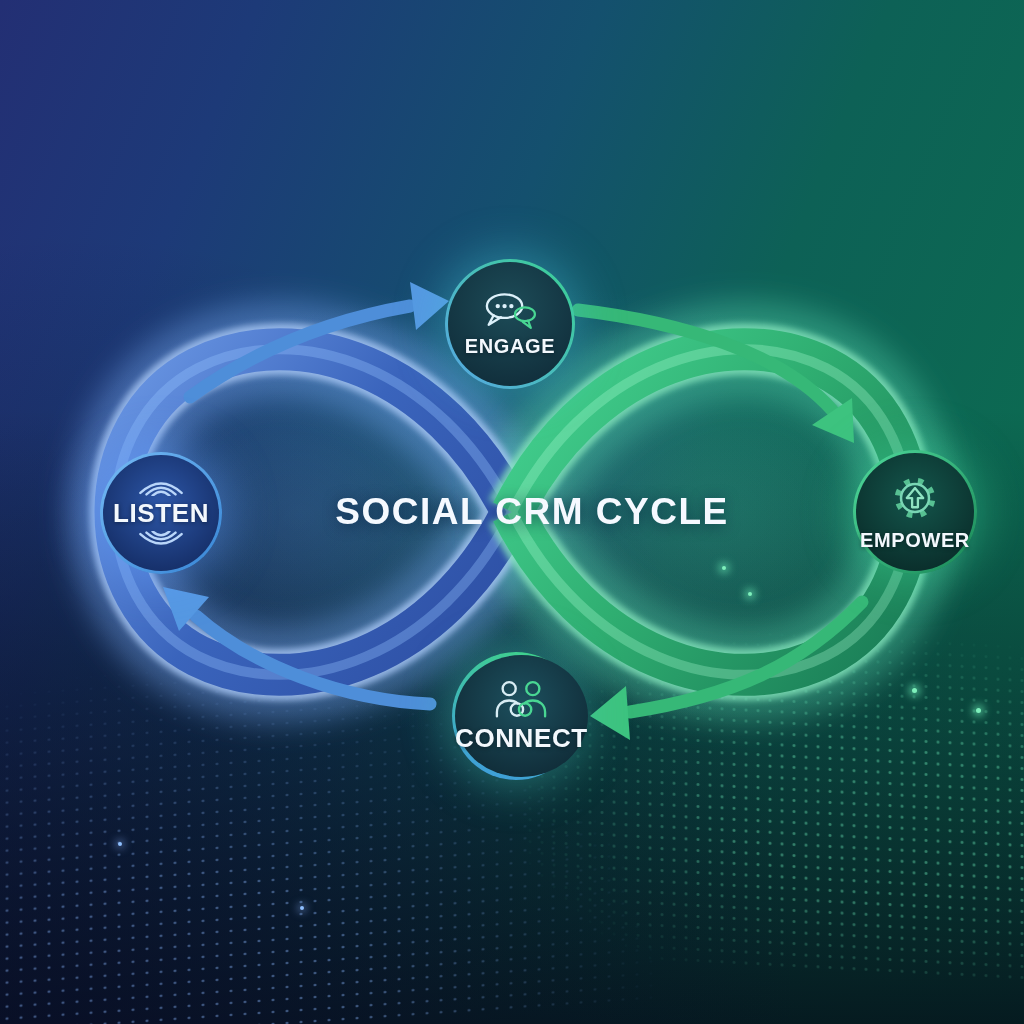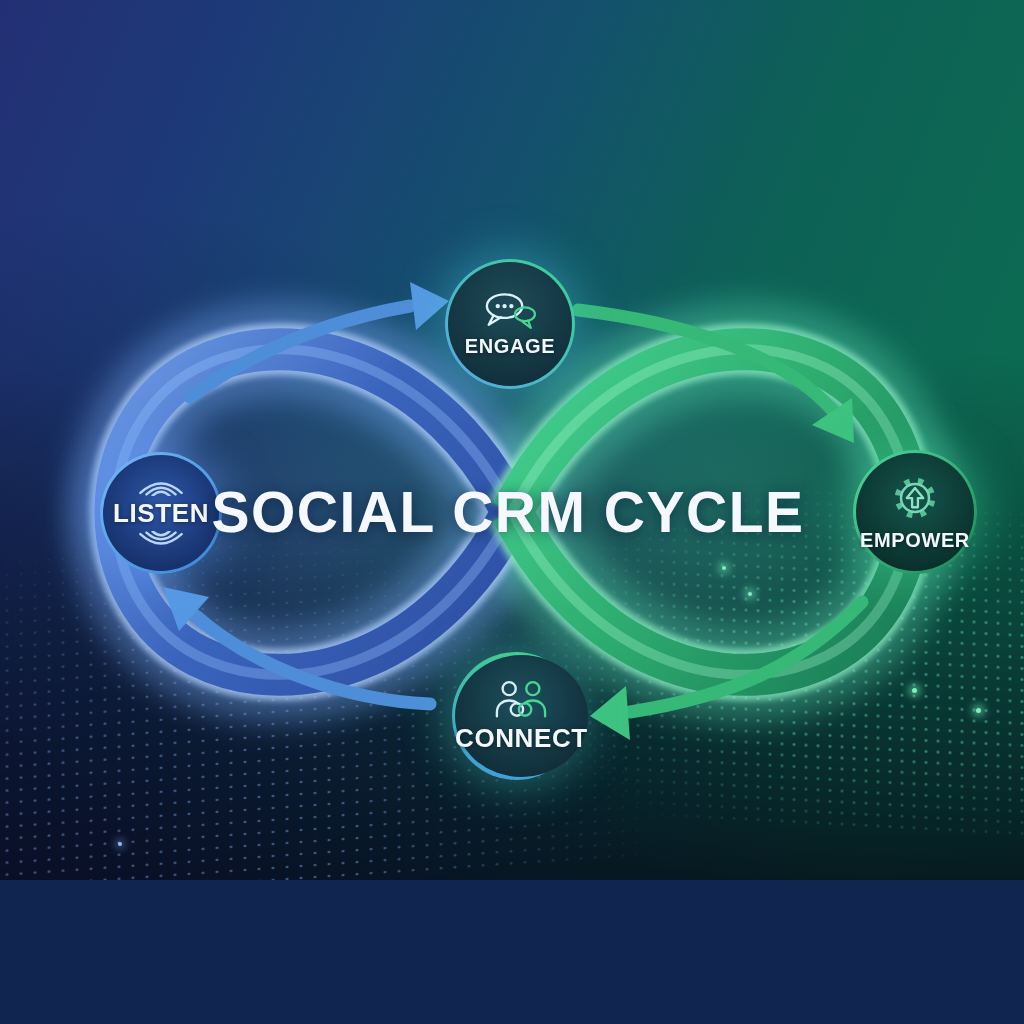--- a/index.html
+++ b/index.html
@@ -1,16 +1,16 @@
 <!DOCTYPE html>
 <html><head>
 <meta charset="utf-8">
 <style>
   html,body{margin:0;padding:0;width:1024px;height:1024px;overflow:hidden;background:#10254f;}
-  .stage{position:relative;width:1024px;height:880px;overflow:hidden;
+  .stage{position:relative;width:1024px;height:1024px;overflow:hidden;
     font-family:"Liberation Sans",sans-serif;
     background:linear-gradient(112deg,#232f74 0%,#1d3a78 18%,#14506e 42%,#0d6156 62%,#0c6b51 88%,#0b6a50 100%);}
   .bg-darken{position:absolute;inset:0;
     background:linear-gradient(180deg,rgba(6,10,28,0) 40%,rgba(6,10,26,.42) 72%,rgba(4,7,20,.8) 100%);}
   .bg-corner{position:absolute;inset:0;
     background:radial-gradient(ellipse at 6% 102%,rgba(9,13,38,.65),rgba(9,13,38,0) 55%);}
   .center-glow{position:absolute;left:30px;top:265px;width:964px;height:490px;border-radius:50%;
     background:radial-gradient(ellipse,rgba(135,190,235,.12),rgba(135,190,235,0) 66%);}
   .halo-left{position:absolute;left:40px;top:300px;width:520px;height:430px;border-radius:50%;
     background:radial-gradient(ellipse,rgba(120,165,255,.14),rgba(120,165,255,0) 68%);}
@@ -47,22 +47,22 @@
     background:linear-gradient(200deg,#3fd08f 12%,#3f9fd9 90%);
     box-shadow:0 0 44px 8px rgba(70,200,185,.40);}
   .node-connect .node-inner{background:radial-gradient(circle at 50% 38%,#1d505e 0%,#102c38 80%);}
   .node-listen{left:100px;top:452px;width:122px;height:122px;
     background:linear-gradient(135deg,#6fb5f2 10%,#3d8ad8 90%);
     box-shadow:0 0 46px 9px rgba(100,160,255,.45);}
   .node-listen .node-inner{background:radial-gradient(circle at 50% 42%,#2d57a8 0%,#152e67 80%);}
   .node-engage .node-label,.node-empower .node-label{font-size:20px;}
   .node-connect .node-label,.node-listen .node-label{font-size:26px;}
   .flip-y{transform:scaleY(-1);}
-  .title{position:absolute;left:508px;top:512px;transform:translate(-50%,-50%);
-    white-space:nowrap;font-size:57px;font-weight:bold;color:#f5f9ff;letter-spacing:1.5px;
+  .title{position:absolute;left:532px;top:512px;transform:translate(-50%,-50%);
+    white-space:nowrap;font-size:37px;font-weight:bold;color:#f5f9ff;letter-spacing:1.5px;
     text-shadow:0 2px 14px rgba(0,25,55,.6);}
 </style>
 </head>
 <body>
 
 <div class="stage">
 
   <div class="bg-darken"></div>
   <div class="bg-corner"></div>
   <div class="center-glow"></div>

